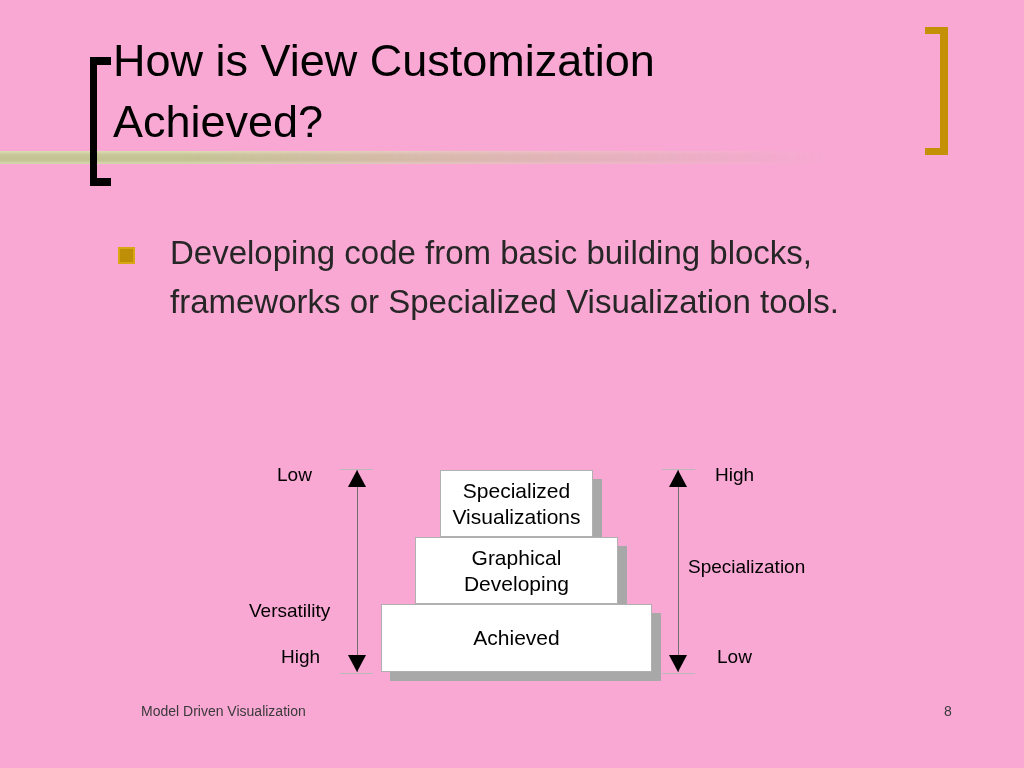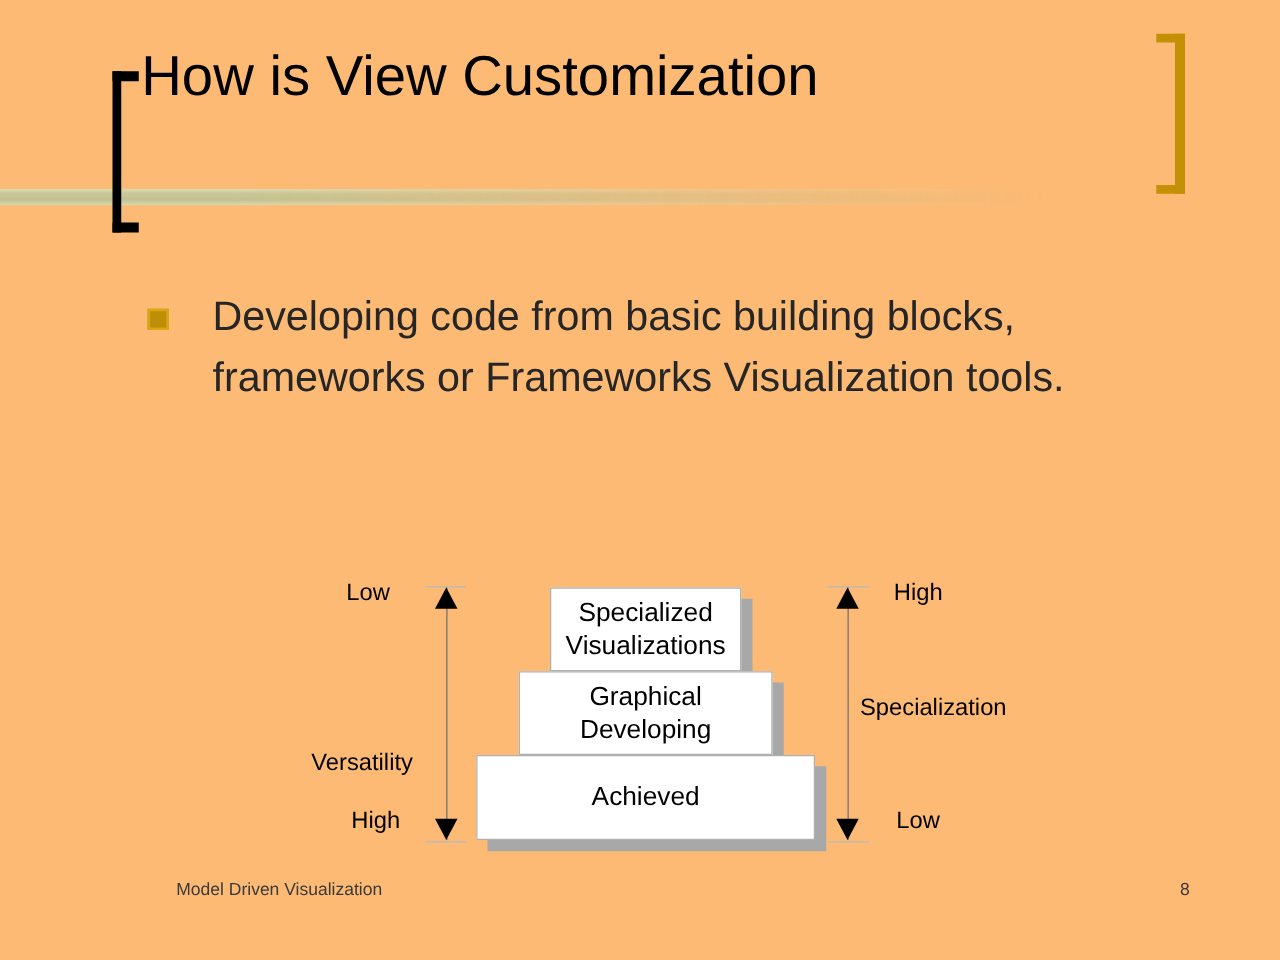--- a/index.html
+++ b/index.html
@@ -1,21 +1,21 @@
 <!DOCTYPE html>
 <html><head>
 <meta charset="utf-8">
 <style>
   html,body{margin:0;padding:0;}
   body{
     width:1024px;height:768px;background:#ffffff;overflow:hidden;
     font-family:"Liberation Sans","DejaVu Sans",sans-serif;
     position:relative;
   }
-  .slide{position:absolute;left:0;top:0;width:1024px;height:768px;background:#fdba74;}
+  .slide{position:absolute;left:0;top:0;width:1024px;height:768px;background:#f9a8d4;}
 
   
   .tan-rule{
     position:absolute;left:0;top:151px;width:1024px;height:13px;
     background:linear-gradient(to bottom,#dcdcb4 0%,#c6c697 30%,#c2c292 70%,#d8d8b2 100%);
     -webkit-mask-image:linear-gradient(to right,#000 0%,#000 18%,rgba(0,0,0,0) 82%);
             mask-image:linear-gradient(to right,#000 0%,#000 18%,rgba(0,0,0,0) 82%);
   }
   .bracket-left{
     position:absolute;left:90px;top:57px;width:21px;height:129px;box-sizing:border-box;
@@ -85,25 +85,26 @@
 <body>
 
 <div class="slide">
 
   <div class="tan-rule"></div>
   <div class="bracket-left"></div>
   <div class="bracket-right"></div>
 
   <div class="title">
     <div>How is View Customization</div>
+    <div>Achieved?</div>
   </div>
 
   <div class="bullet-row">
     <span class="bullet-square"></span>
-    <div class="bullet-text">Developing code from basic building blocks, frameworks or Frameworks Visualization tools.</div>
+    <div class="bullet-text">Developing code from basic building blocks, frameworks or Specialized Visualization tools.</div>
   </div>
 
   <div class="diagram">
 
     <div class="layer-box layer-top">
       <span class="inner">Specialized Visualizations</span>
     </div>
     <div class="layer-box layer-mid">
       <span class="inner">Graphical Developing</span>
     </div>

